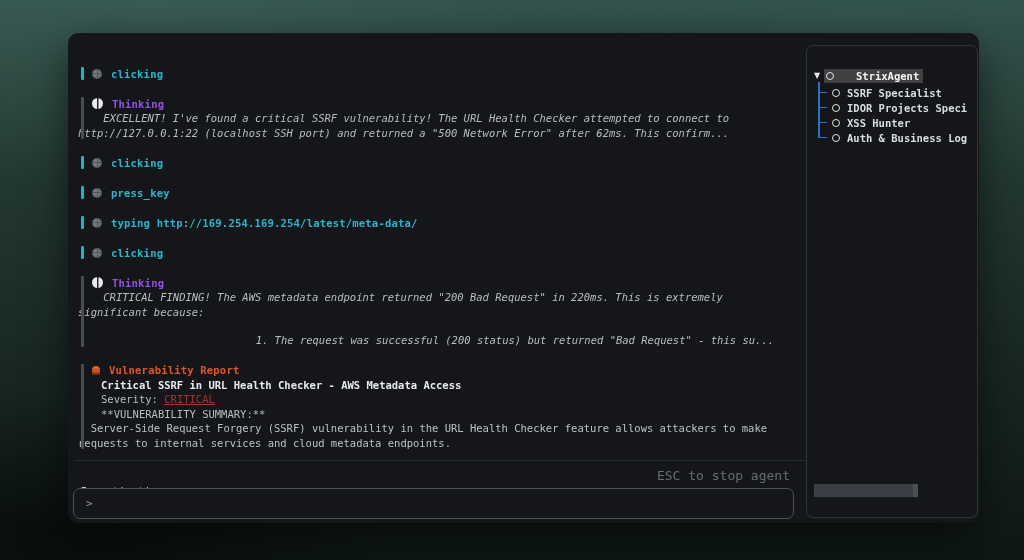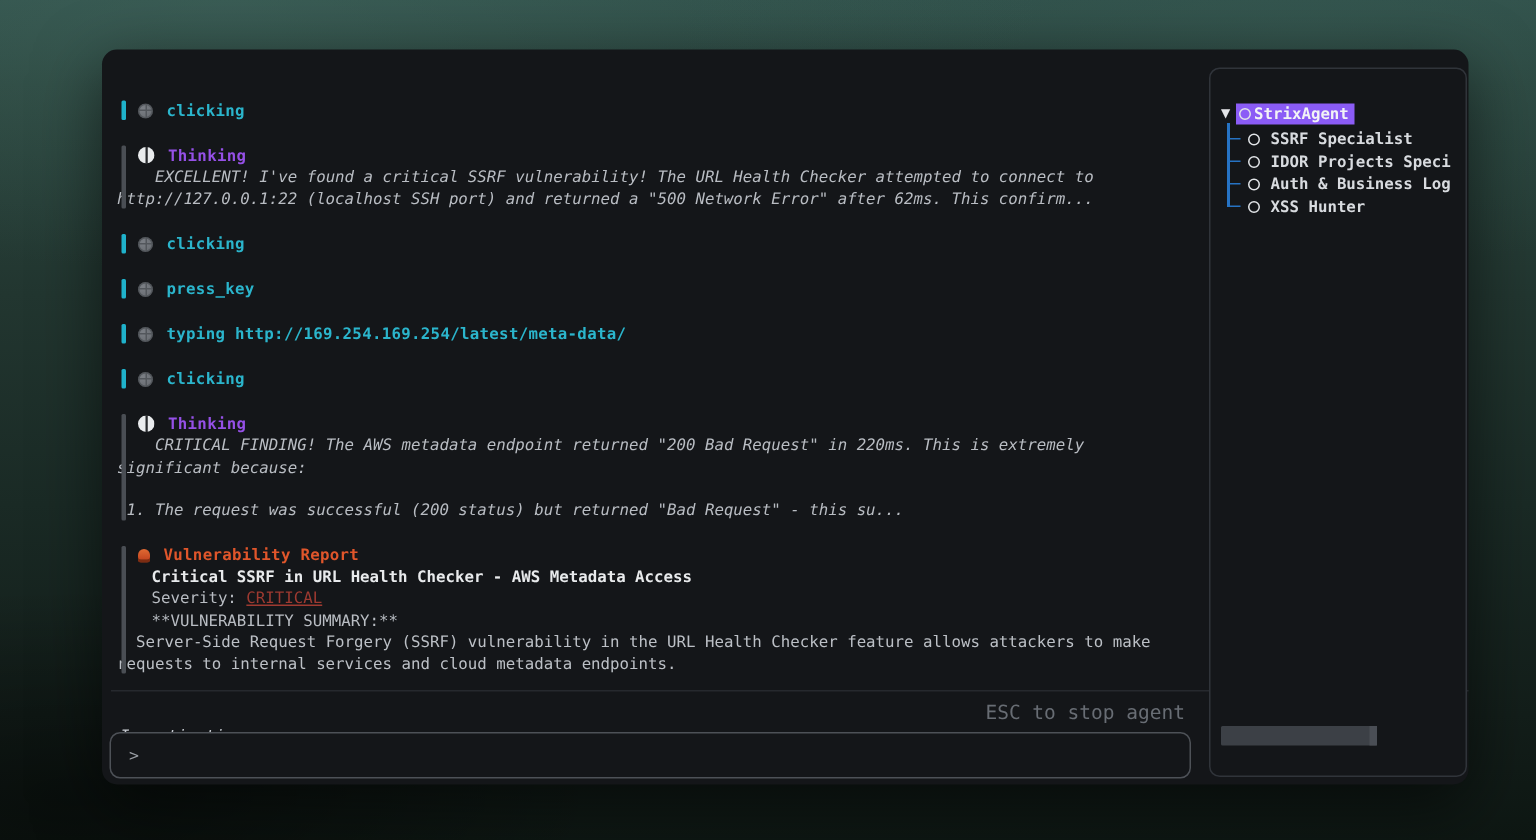--- a/index.html
+++ b/index.html
@@ -47,21 +47,21 @@
   }
   .label { font-weight:bold; font-size:10.5px; letter-spacing:.2px; }
   .cyan-text { color:#2bb5cc; }
   .purple-text { color:#9550e6; }
   .orange-text { color:#e0562b; }
   .paras, .rlines { padding-top:0; }
   .para {
     font-size:10.5px; line-height:14.5px; font-style:italic; color:#b9bdc3;
     white-space:pre-wrap; max-width:696px;
   }
-  .para + .para { margin-top:14px; }
+  .para + .para { margin-top:14px;text-align:right; }
   .rline { font-size:10.5px; line-height:14.5px; padding-left:23px; color:#b9bdc3; }
   .rline.heading { color:#e8eaec; font-weight:bold; }
   .sev-value { color:#9e3a31;text-decoration:underline; }
   .rbody {
     font-size:10.5px; line-height:14.5px; color:#bcc0c6;
     white-space:pre-wrap; max-width:696px;
   }
   .log-divider { position:absolute; left:6px; right:0; top:427px; height:1px; background:#26292e; }
   
   .status-row {
@@ -80,21 +80,21 @@
   .caret-blink { display:inline-block; width:1px; height:12px; margin-left:6px; background:transparent; }
   
   .agents-panel {
     position:absolute; left:738px; top:12px; width:172px; height:473px;
     border:1px solid #30343a; border-radius:7px; background:#141619; overflow:hidden;
   }
   .tree { padding:22px 0 0 7px; }
   .tree-root { display:flex; align-items:center; height:15px; white-space:nowrap; }
   .caret { font-size:8px; color:#e3e5e8; width:10px; flex:0 0 auto;
            font-family:"DejaVu Sans",sans-serif; }
-  .sel-box { display:inline-flex; align-items:center; gap:2px; background:#8b5cf6; padding:1px 4px 1px 2px; }
+  .sel-box { display:inline-flex; align-items:center; gap:22px; background:#404040; padding:1px 4px 1px 2px; }
   .node-circle {
     display:inline-block; width:8px; height:8px; border:1.5px solid #e2e5e8;
     border-radius:50%; background:transparent; flex:0 0 auto;
   }
   .root-label { font-size:10.5px; font-weight:bold; color:#f2f4f6; }
   .tree-children { position:relative; margin-top:2px; }
   .vline { position:absolute; left:4px; top:-3px; bottom:7px; width:1.5px; background:#2673c4; }
   .tree-child { display:flex; align-items:center; height:15px; white-space:nowrap; overflow:hidden; }
   .stub { display:inline-block; width:9px; height:1.5px; background:#2673c4; margin:0 0 0 4px; flex:0 0 auto; }
   .tree-child .node-circle { margin-left:5px; }
@@ -213,26 +213,26 @@
     <span class="child-label">SSRF Specialist</span>
   </div>
           <div class="tree-child">
     <span class="stub"></span>
     <span class="node-circle"></span>
     <span class="child-label">IDOR Projects Speci</span>
   </div>
           <div class="tree-child">
     <span class="stub"></span>
     <span class="node-circle"></span>
+    <span class="child-label">XSS Hunter</span>
+  </div>
+          <div class="tree-child">
+    <span class="stub"></span>
+    <span class="node-circle"></span>
     <span class="child-label">Auth &amp; Business Log</span>
-  </div>
-          <div class="tree-child">
-    <span class="stub"></span>
-    <span class="node-circle"></span>
-    <span class="child-label">XSS Hunter</span>
   </div>
         </div>
     </div>
     <div class="h-scrollbar">
       <div class="h-thumb"></div>
     </div>
   </div>
 </div>
 
 </body></html>

